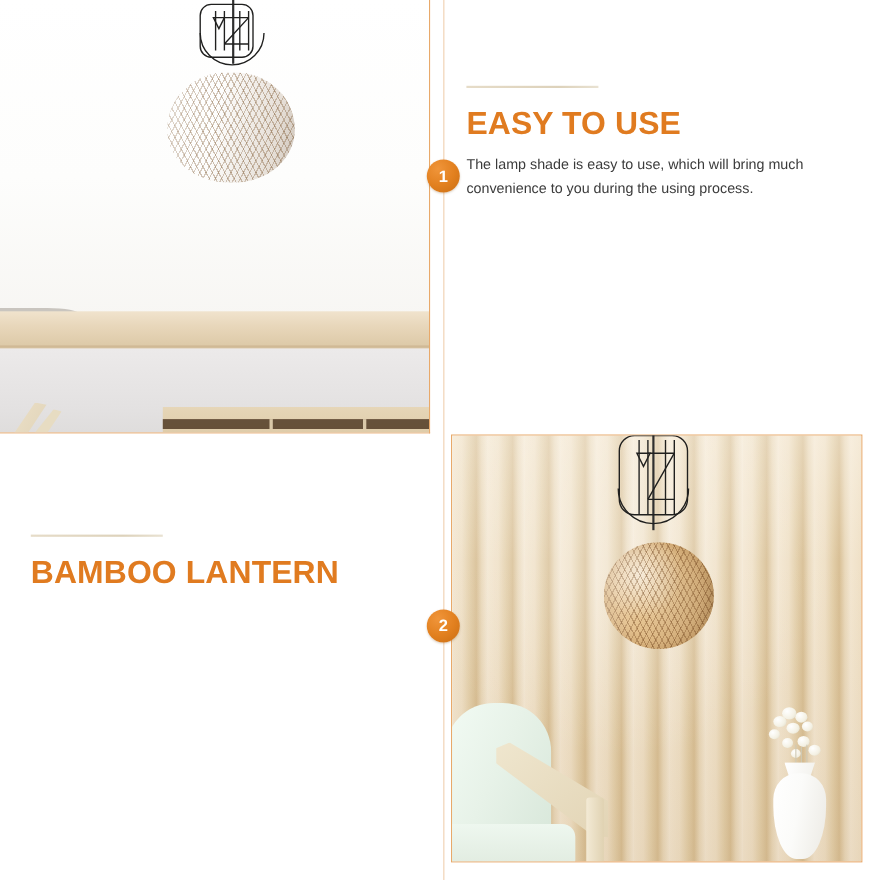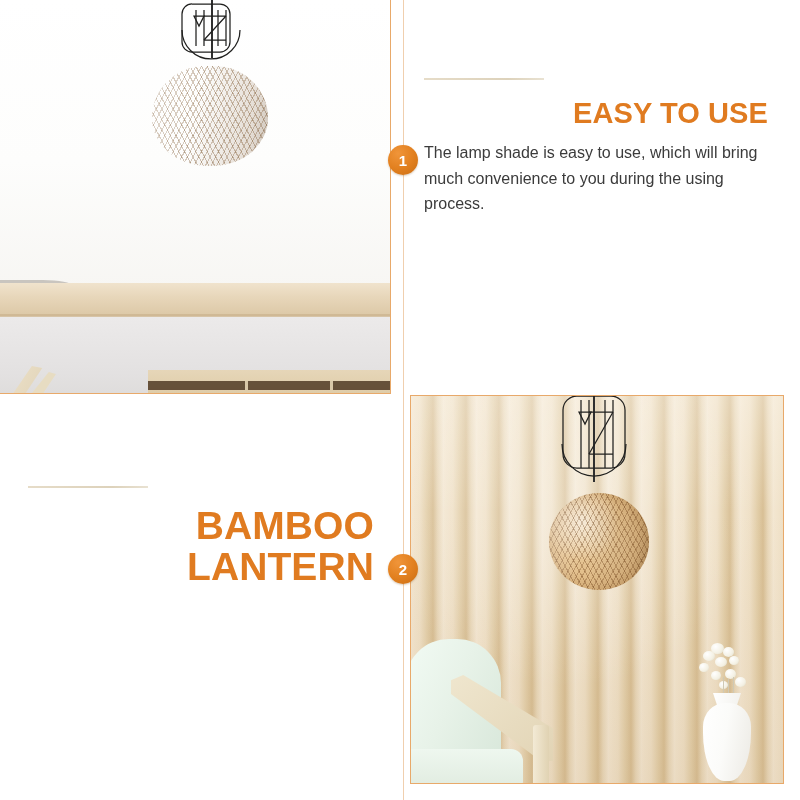--- a/index.html
+++ b/index.html
@@ -123,25 +123,24 @@
   
   .block{position:absolute;}
   #block-1{left:424px;top:78px;width:344px;}
   #block-2{left:28px;top:486px;width:346px;}
   .rule{height:2px;width:120px;
     background:linear-gradient(90deg,#e6dcc8 0%,#ddd2bb 70%,#e9e2d2 100%);}
   .heading{
     margin:18px 0 12px 0;
     font-size:29px;line-height:1.05;font-weight:bold;letter-spacing:.1px;
     color:#e07b20;
-    text-align:right;
-  }
-  #block-2 .heading{font-size:39px;}
+  }
+  #block-2 .heading{font-size:29px;}
   .body{
-    margin:0;font-size:16px;line-height:1.58;color:#3b3b3b;font-weight:400;
+    margin:0;font-size:13px;line-height:1.58;color:#3b3b3b;font-weight:400;
   }
 
   
   .badge{
     position:absolute;width:30px;height:30px;border-radius:50%;
     background:radial-gradient(circle at 34% 28%, #f0953a 0%, #e2801f 52%, #c96d13 100%);
     box-shadow:0 1px 2px rgba(120,70,10,.28);
     display:flex;align-items:center;justify-content:center;
     color:#ffffff;font-size:15px;font-weight:bold;line-height:1;
     box-sizing:border-box;

